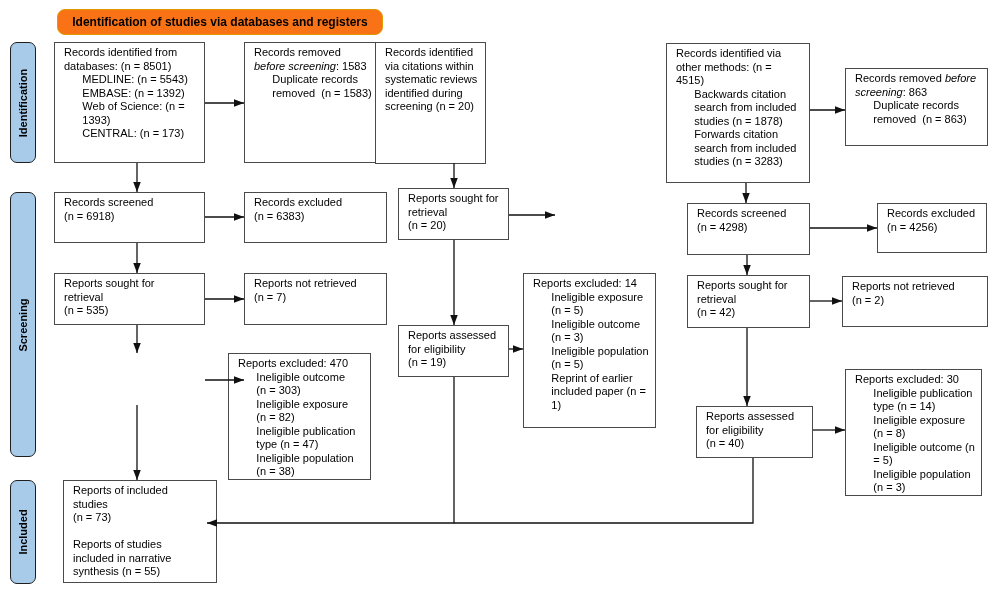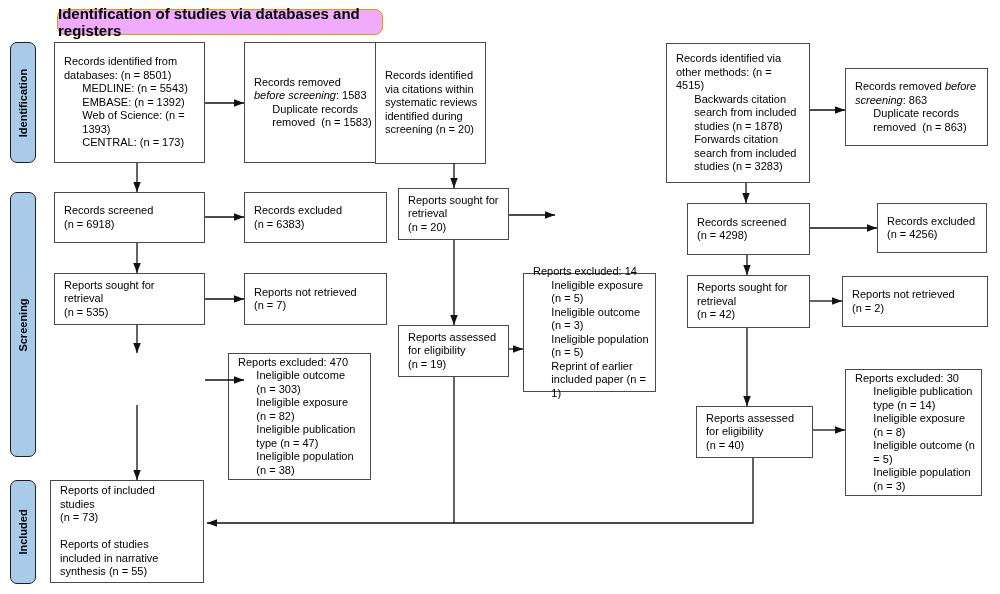--- a/index.html
+++ b/index.html
@@ -2,37 +2,37 @@
 <html><head>
 <meta charset="utf-8">
 <style>
   html,body{margin:0;padding:0;background:#fff;}
   .canvas{
     position:relative;width:1000px;height:594px;background:#fff;
     font-family:"Liberation Sans",sans-serif;color:#000;overflow:hidden;
   }
   .banner{
     position:absolute;height:26px;box-sizing:border-box;
-    background:#f0abfc;border:1.5px solid #E09A00;border-radius:8px;
+    background:#f97316;border:1.5px solid #E09A00;border-radius:8px;
     display:flex;align-items:center;justify-content:center;
-    font-weight:bold;font-size:15px;
+    font-weight:bold;font-size:12px;
   }
   .side{
     position:absolute;width:26px;box-sizing:border-box;
     background:#A7CBE9;border:1.5px solid #1f1f1f;border-radius:7px;
     display:flex;align-items:center;justify-content:center;
   }
   .side span{
     transform:rotate(-90deg);white-space:nowrap;
     font-weight:bold;font-size:11px;
   }
   .box{
     position:absolute;box-sizing:border-box;background:#fff;
     border:1px solid #4a4a4a;
-    display:flex;flex-direction:column;justify-content:center;
+    display:flex;flex-direction:column;
     padding:3px 3px 3px 9px;
   }
   .btext{
     white-space:pre;font-size:11px;line-height:13.5px;
   }
   .btext em{font-style:italic;}
   svg.arrows{position:absolute;left:0;top:0;pointer-events:none;}
 </style>
 </head>
 <body>
@@ -97,21 +97,21 @@
       Ineligible outcome
       (n = 303)
       Ineligible exposure
       (n = 82)
       Ineligible publication
       type (n = 47)
       Ineligible population
       (n = 38)</div>
   </div>
 
-  <div class="box" style="left:50px;top:480px;width:154px;height:103px">
+  <div class="box" style="left:63px;top:480px;width:154px;height:103px">
     <div class="btext">Reports of included
 studies
 (n = 73)
 
 Reports of studies
 included in narrative
 synthesis (n = 55)</div>
   </div>
 
   <div class="box" style="left:375px;top:42px;width:111px;height:122px">
@@ -122,21 +122,21 @@
 screening (n = 20)</div>
   </div>
 
   <div class="box" style="left:398px;top:188px;width:111px;height:52px">
     <div class="btext">Reports sought for
 retrieval
 (n = 20)</div>
   </div>
 
 
-  <div class="box" style="left:523px;top:273px;width:133px;height:119px">
+  <div class="box" style="left:523px;top:273px;width:133px;height:155px">
     <div class="btext">Reports excluded: 14
       Ineligible exposure
       (n = 5)
       Ineligible outcome
       (n = 3)
       Ineligible population
       (n = 5)
       Reprint of earlier
       included paper (n =
       1)</div>

